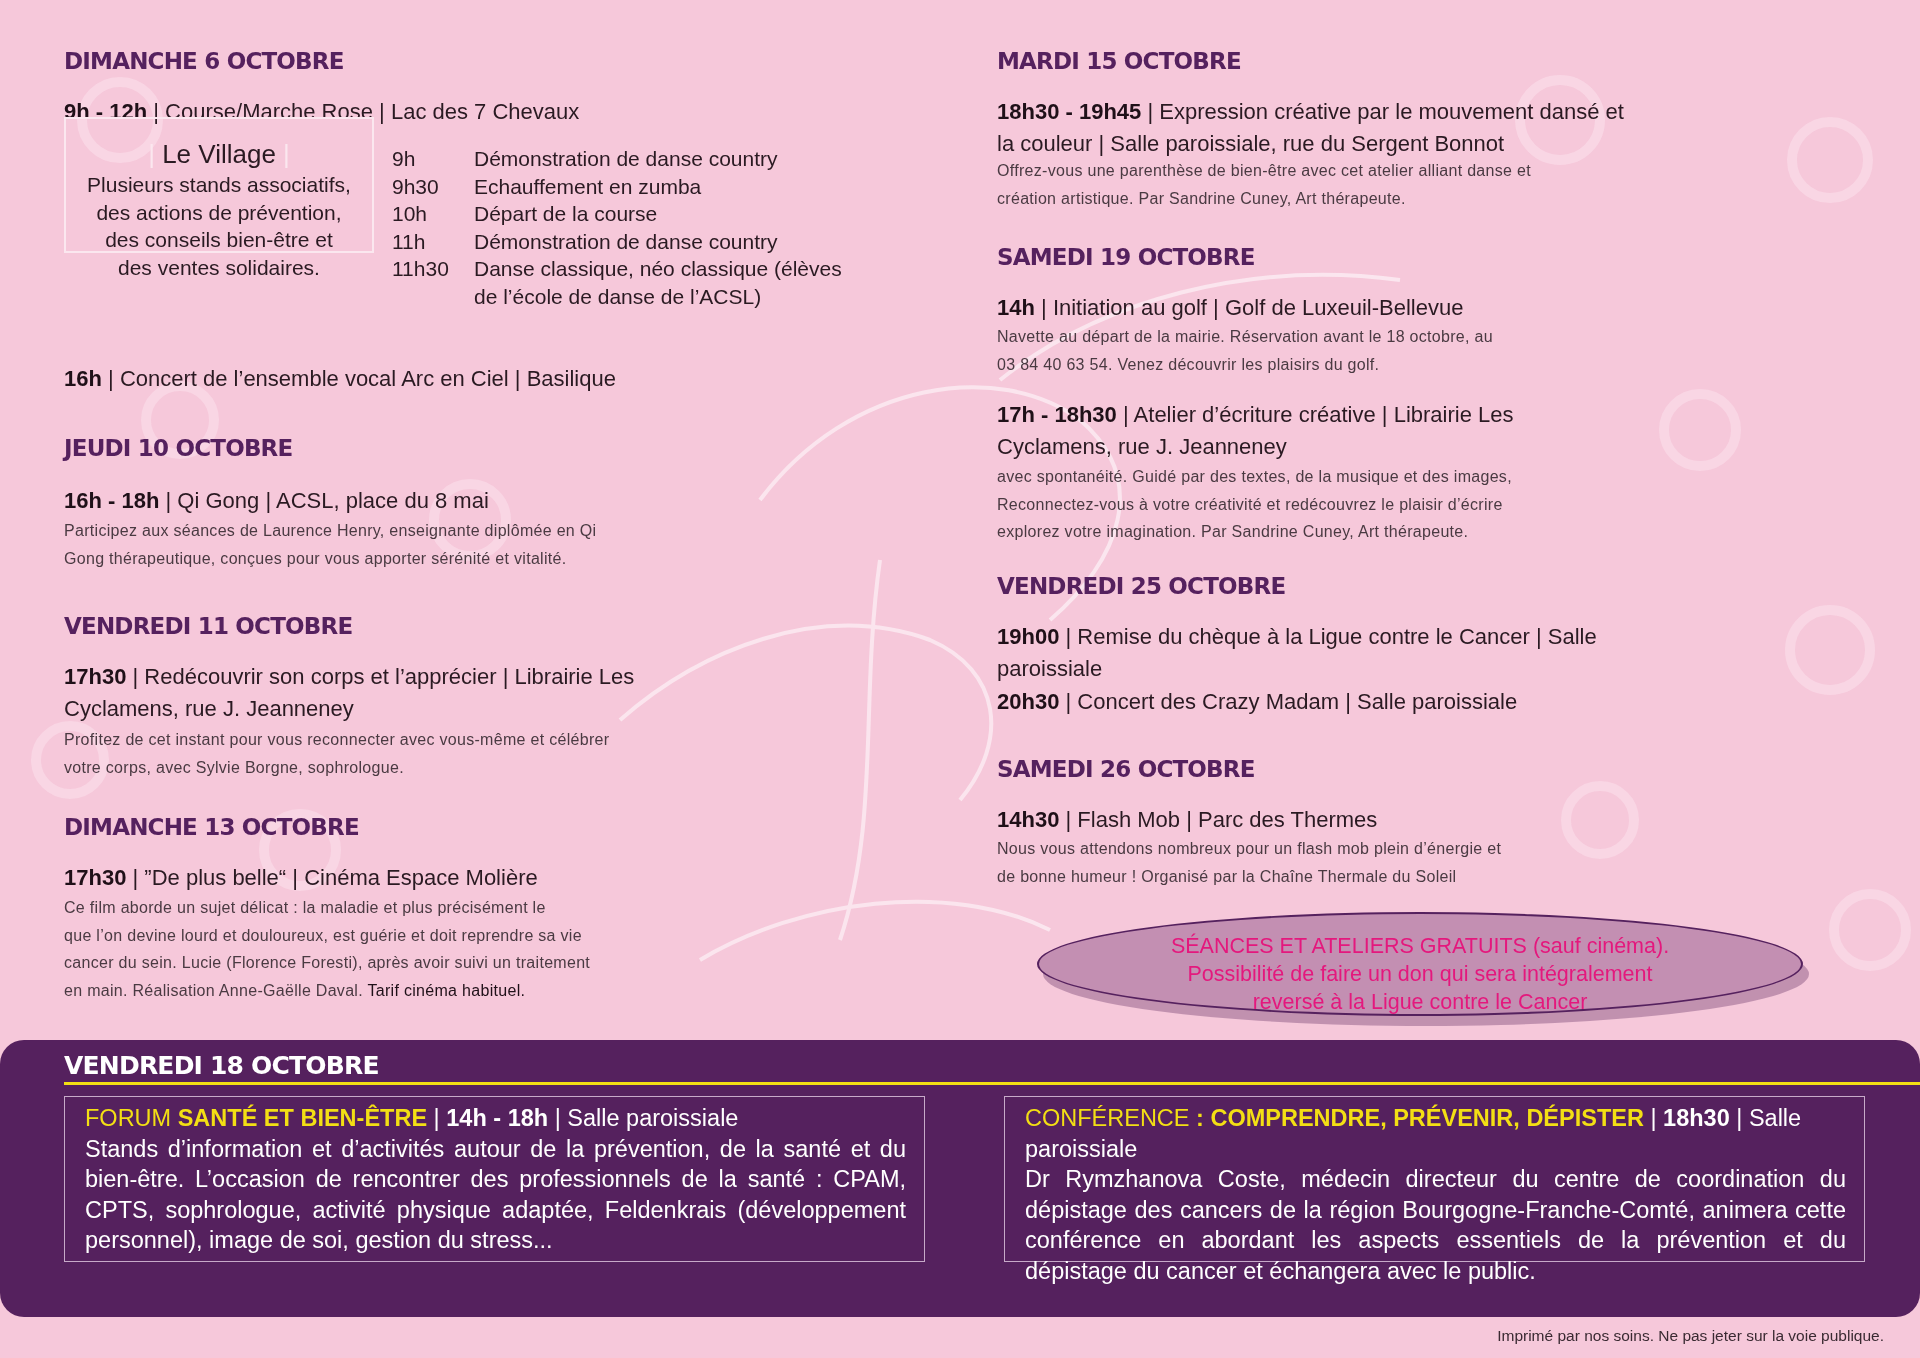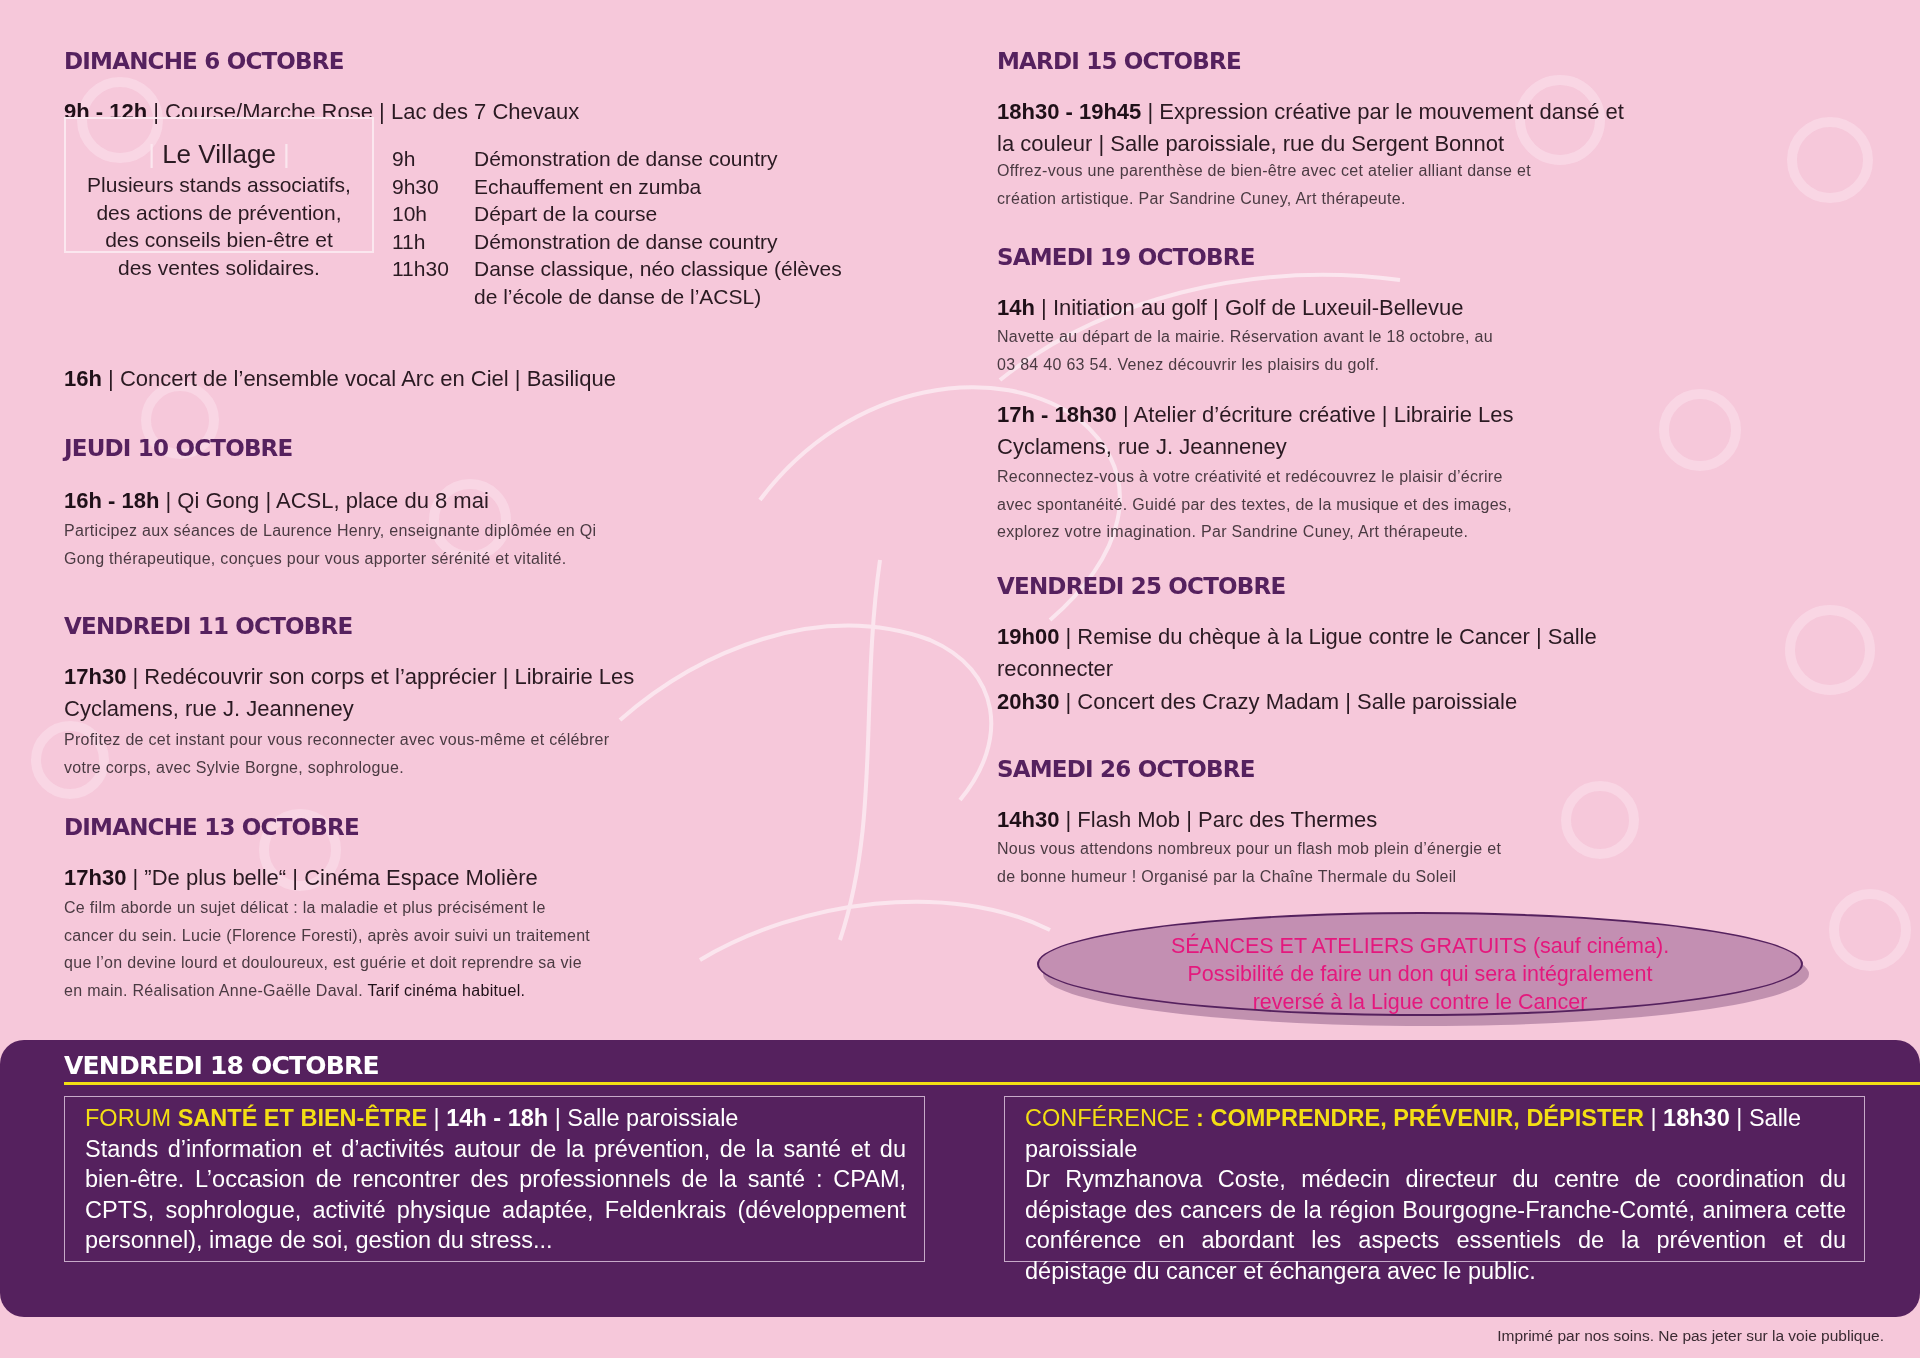--- a/index.html
+++ b/index.html
@@ -176,22 +176,22 @@
   </div>
 
   <div class="day" style="top:814px">DIMANCHE 13 OCTOBRE</div>
   <div class="evt" style="top:862px">
     <b>17h30</b>
     <span class="sep"> | </span><span>”De plus belle“</span>
     <span class="sep"> | </span><span>Cinéma Espace Molière</span>
   </div>
   <div class="desc" style="top:894px">
     <div>Ce film aborde un sujet délicat : la maladie et plus précisément le</div>
+    <div>que l’on devine lourd et douloureux, est guérie et doit reprendre sa vie</div>
     <div>cancer du sein. Lucie (Florence Foresti), après avoir suivi un traitement</div>
-    <div>que l’on devine lourd et douloureux, est guérie et doit reprendre sa vie</div>
     <div><span>en main. Réalisation Anne-Gaëlle Daval.</span> <span style="color:#1f1018">Tarif cinéma habituel.</span></div>
   </div>
 </div>
 
 <div class="col col-right">
   <div class="day" style="top:48px">MARDI  15 OCTOBRE</div>
   <div class="evt" style="top:96px">
     <b>18h30 - 19h45</b>
     <span class="sep"> | </span><span>Expression créative par le mouvement dansé et</span><br>
     <span>la couleur</span>
@@ -212,31 +212,31 @@
     <div>Navette au départ de la mairie. Réservation avant le 18 octobre, au</div>
     <div>03 84 40 63 54. Venez découvrir les plaisirs du golf.</div>
   </div>
   <div class="evt" style="top:399px">
     <b>17h - 18h30</b>
     <span class="sep"> | </span><span>Atelier d’écriture créative</span>
     <span class="sep"> | </span><span>Librairie Les</span><br>
     <span>Cyclamens, rue J. Jeanneney</span>
   </div>
   <div class="desc" style="top:463px">
+    <div>avec spontanéité. Guidé par des textes, de la musique et des images,</div>
     <div>Reconnectez-vous à votre créativité et redécouvrez le plaisir d’écrire</div>
-    <div>avec spontanéité. Guidé par des textes, de la musique et des images,</div>
     <div>explorez votre imagination. Par Sandrine Cuney, Art thérapeute.</div>
   </div>
 
   <div class="day" style="top:573px">VENDREDI 25 OCTOBRE</div>
   <div class="evt" style="top:621px">
     <b>19h00</b>
     <span class="sep"> | </span><span>Remise du chèque à la Ligue contre le Cancer</span>
     <span class="sep"> | </span><span>Salle</span><br>
-    <span>reconnecter</span>
+    <span>paroissiale</span>
   </div>
   <div class="evt" style="top:686px">
     <b>20h30</b>
     <span class="sep"> | </span><span>Concert des Crazy Madam</span>
     <span class="sep"> | </span><span>Salle paroissiale</span>
   </div>
 
   <div class="day" style="top:756px">SAMEDI 26 OCTOBRE</div>
   <div class="evt" style="top:804px">
     <b>14h30</b>

